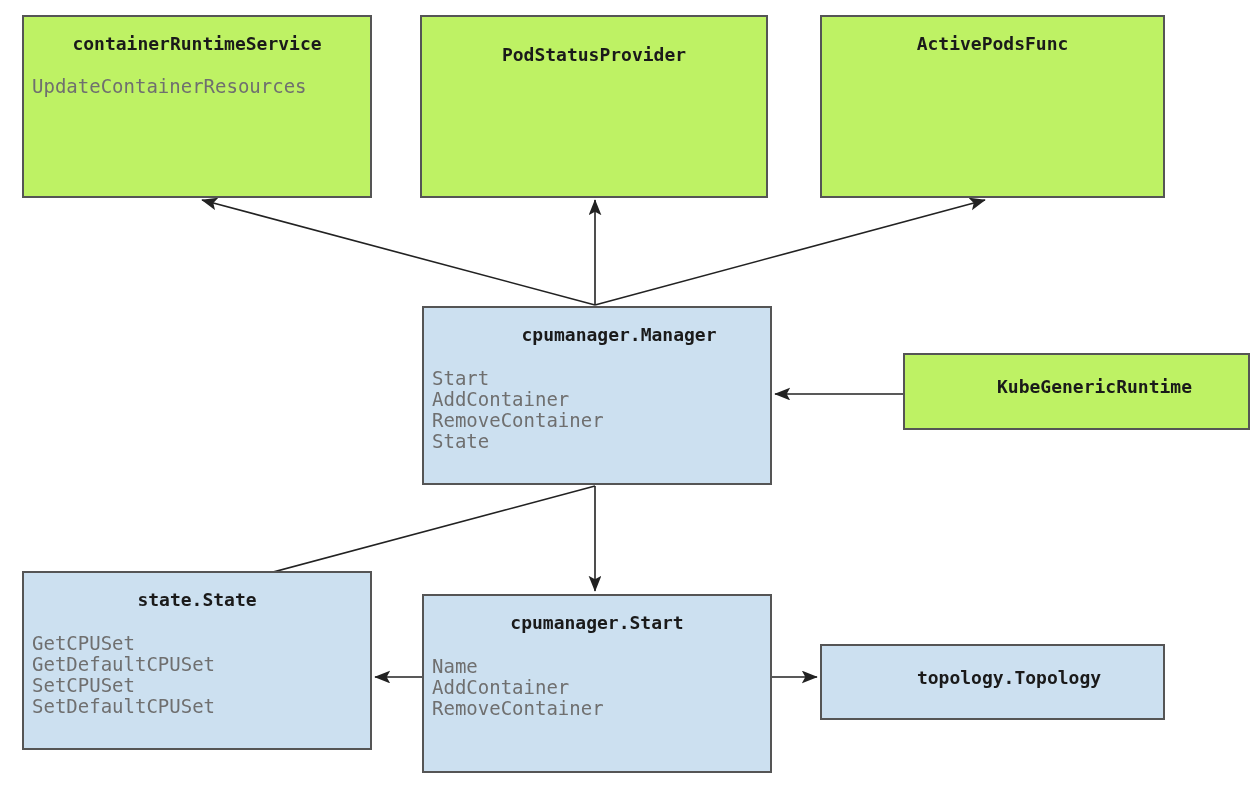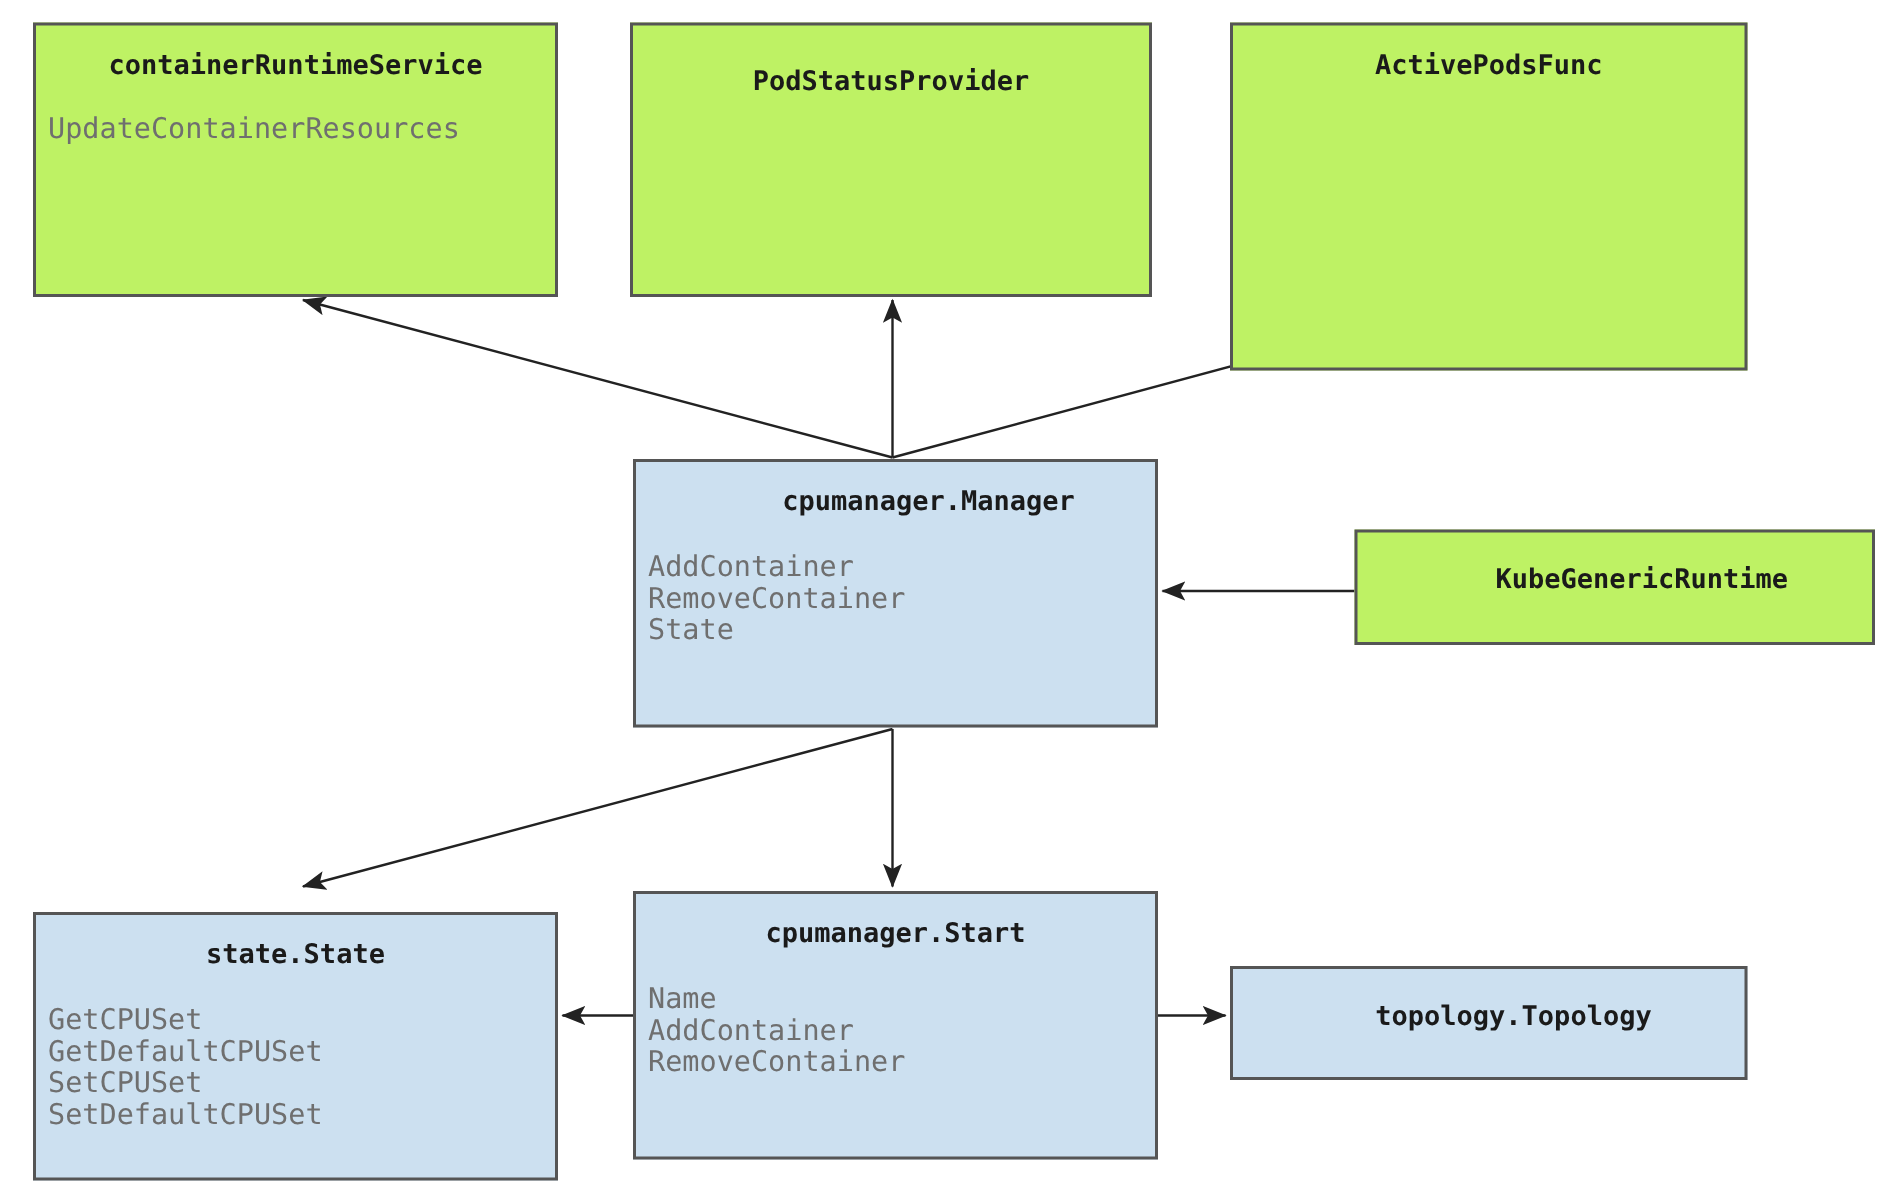--- a/index.html
+++ b/index.html
@@ -58,37 +58,37 @@
   }
   #node-container-runtime-service .node-title { margin-top: 17px; }
   #node-container-runtime-service .node-methods { margin: 22px 0 0 8px; }
 
   #node-pod-status-provider {
     left: 420px; top: 15px; width: 348px; height: 183px;
   }
   #node-pod-status-provider .node-title { margin-top: 28px; }
 
   #node-active-pods-func {
-    left: 820px; top: 15px; width: 345px; height: 232px;
+    left: 820px; top: 15px; width: 345px; height: 183px;
   }
   #node-active-pods-func .node-title { margin-top: 17px; }
 
   #node-cpumanager-manager {
     left: 422px; top: 306px; width: 350px; height: 179px;
   }
   #node-cpumanager-manager .node-title { margin-top: 17px; padding-left: 44px; }
   #node-cpumanager-manager .node-methods { margin: 23px 0 0 8px; }
 
   #node-kube-generic-runtime {
     left: 903px; top: 353px; width: 347px; height: 77px;
   }
   #node-kube-generic-runtime .node-title { margin-top: 22px; padding-left: 36px; }
 
   #node-state-state {
-    left: 22px; top: 608px; width: 350px; height: 179px;
+    left: 22px; top: 571px; width: 350px; height: 179px;
   }
   #node-state-state .node-title { margin-top: 17px; }
   #node-state-state .node-methods { margin: 23px 0 0 8px; }
 
   #node-cpumanager-policy {
     left: 422px; top: 594px; width: 350px; height: 179px;
   }
   #node-cpumanager-policy .node-title { margin-top: 17px; }
   #node-cpumanager-policy .node-methods { margin: 23px 0 0 8px; }
 
@@ -137,20 +137,21 @@
     <span class="node-title">PodStatusProvider</span>
   </div>
 
   <div class="node" id="node-active-pods-func">
     <span class="node-title">ActivePodsFunc</span>
   </div>
 
   <div class="node filled" id="node-cpumanager-manager">
     <span class="node-title">cpumanager.Manager</span>
     <span class="node-methods">
+      <span class="m">Start</span>
       <span class="m">AddContainer</span>
       <span class="m">RemoveContainer</span>
       <span class="m">State</span>
     </span>
   </div>
 
   <div class="node" id="node-kube-generic-runtime">
     <span class="node-title">KubeGenericRuntime</span>
   </div>
 

